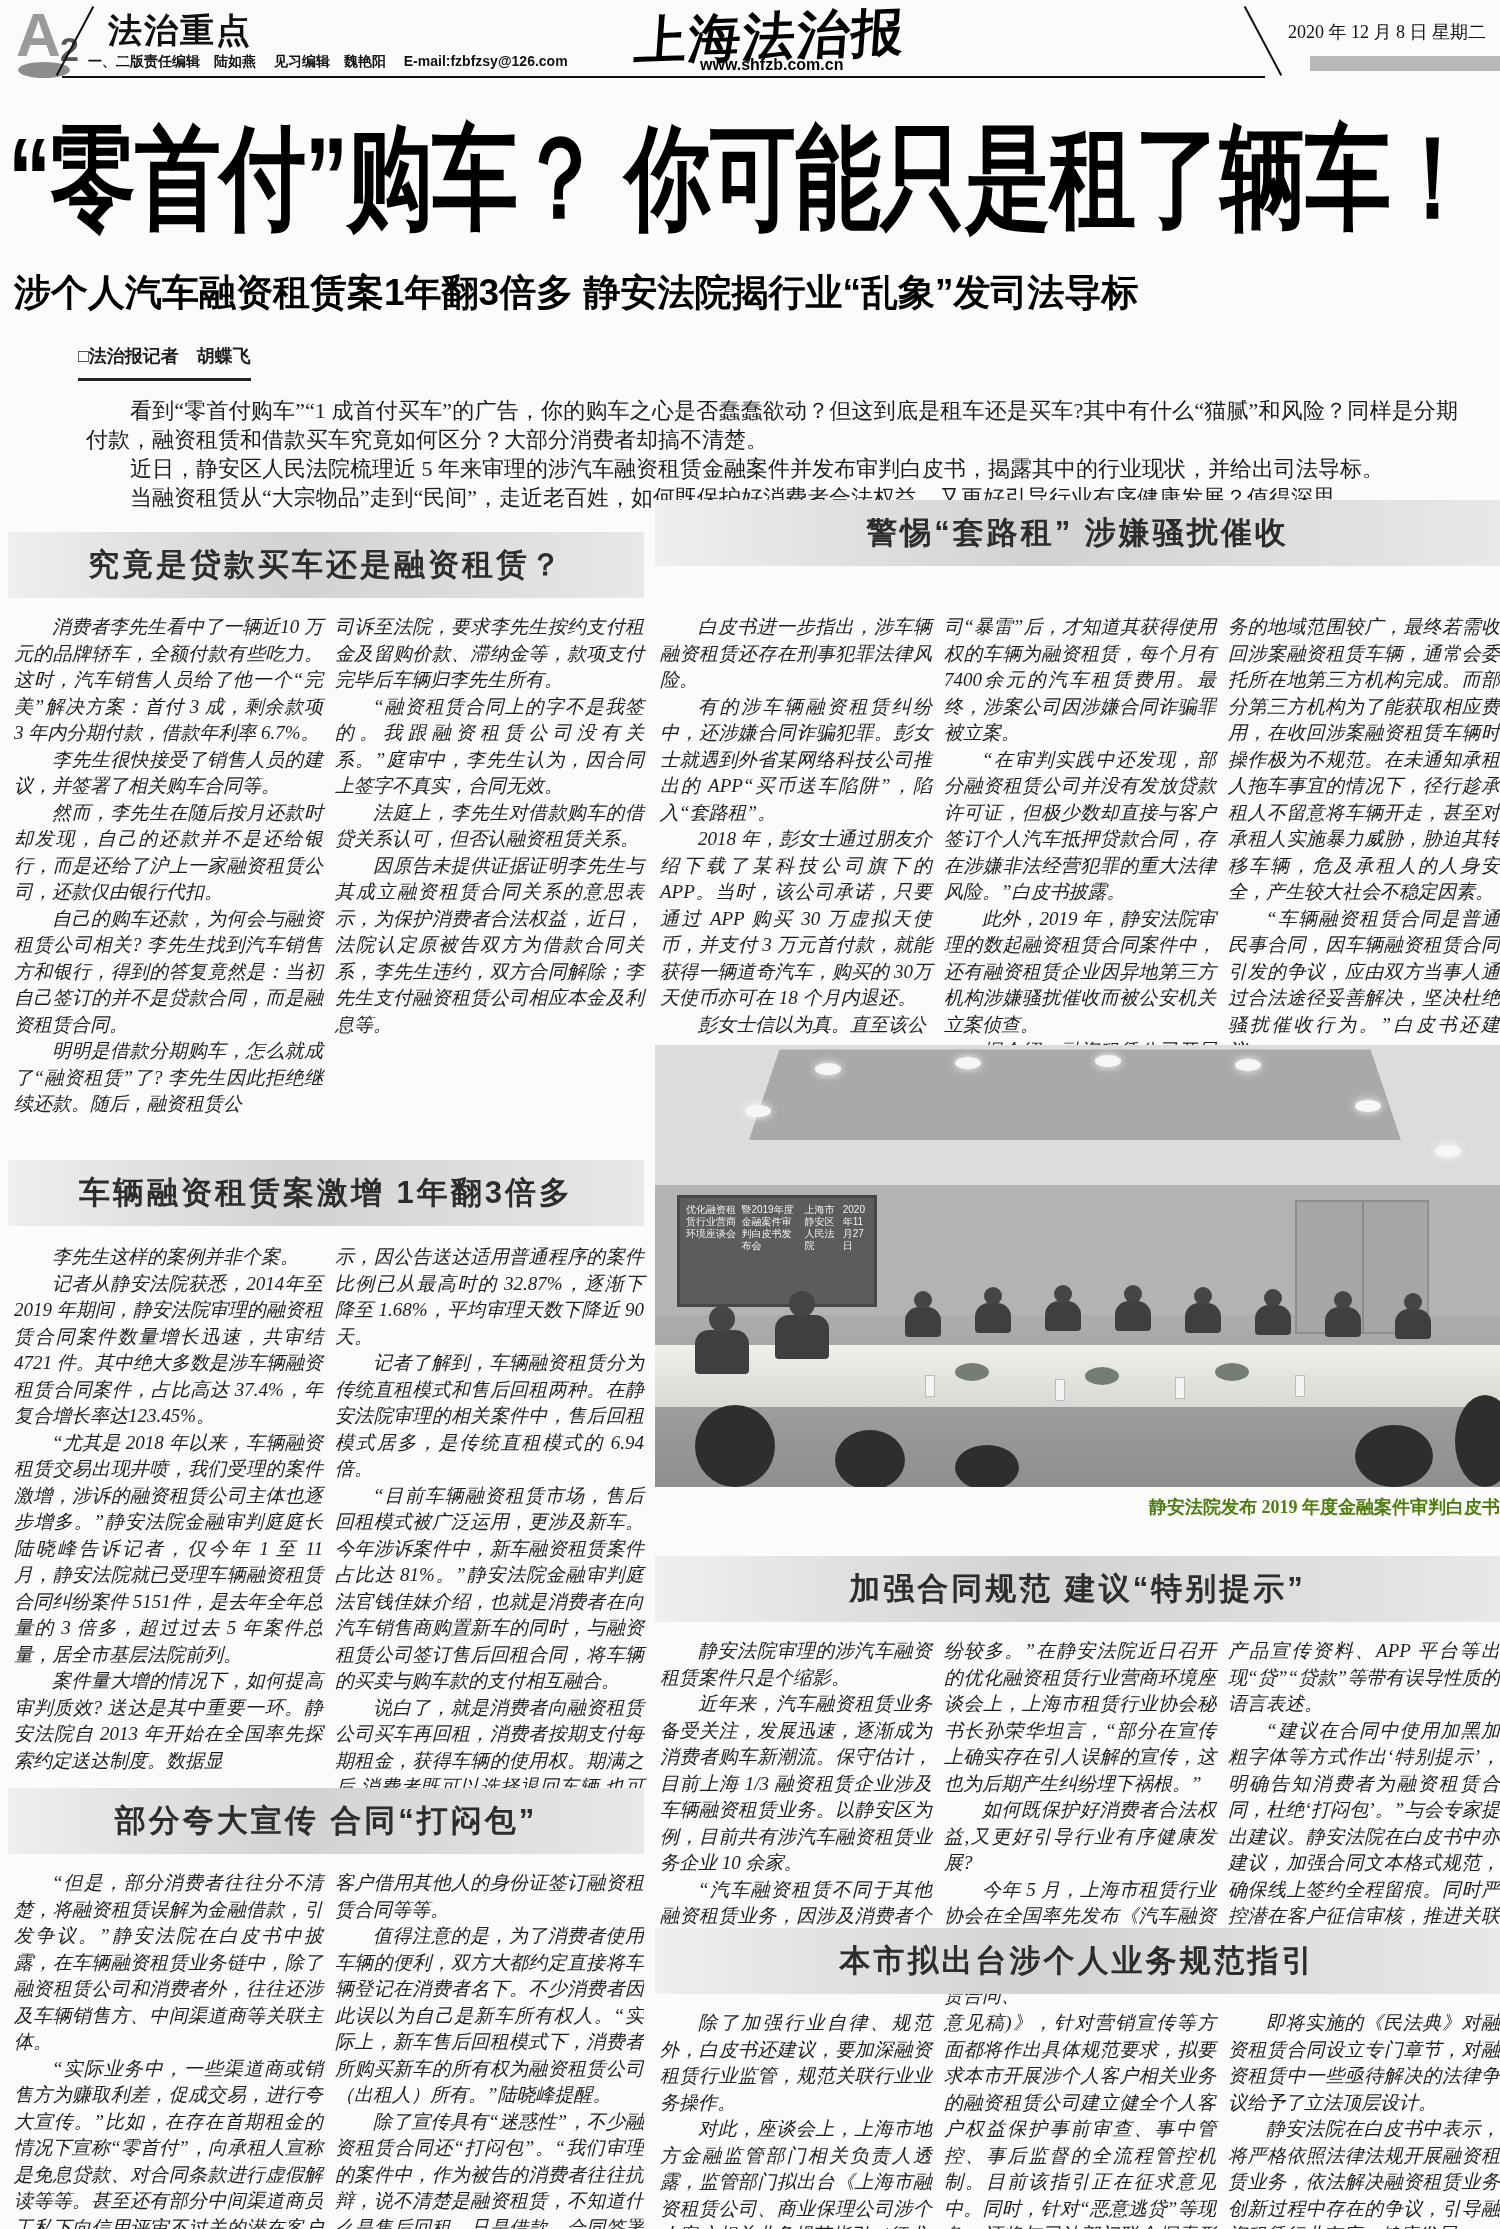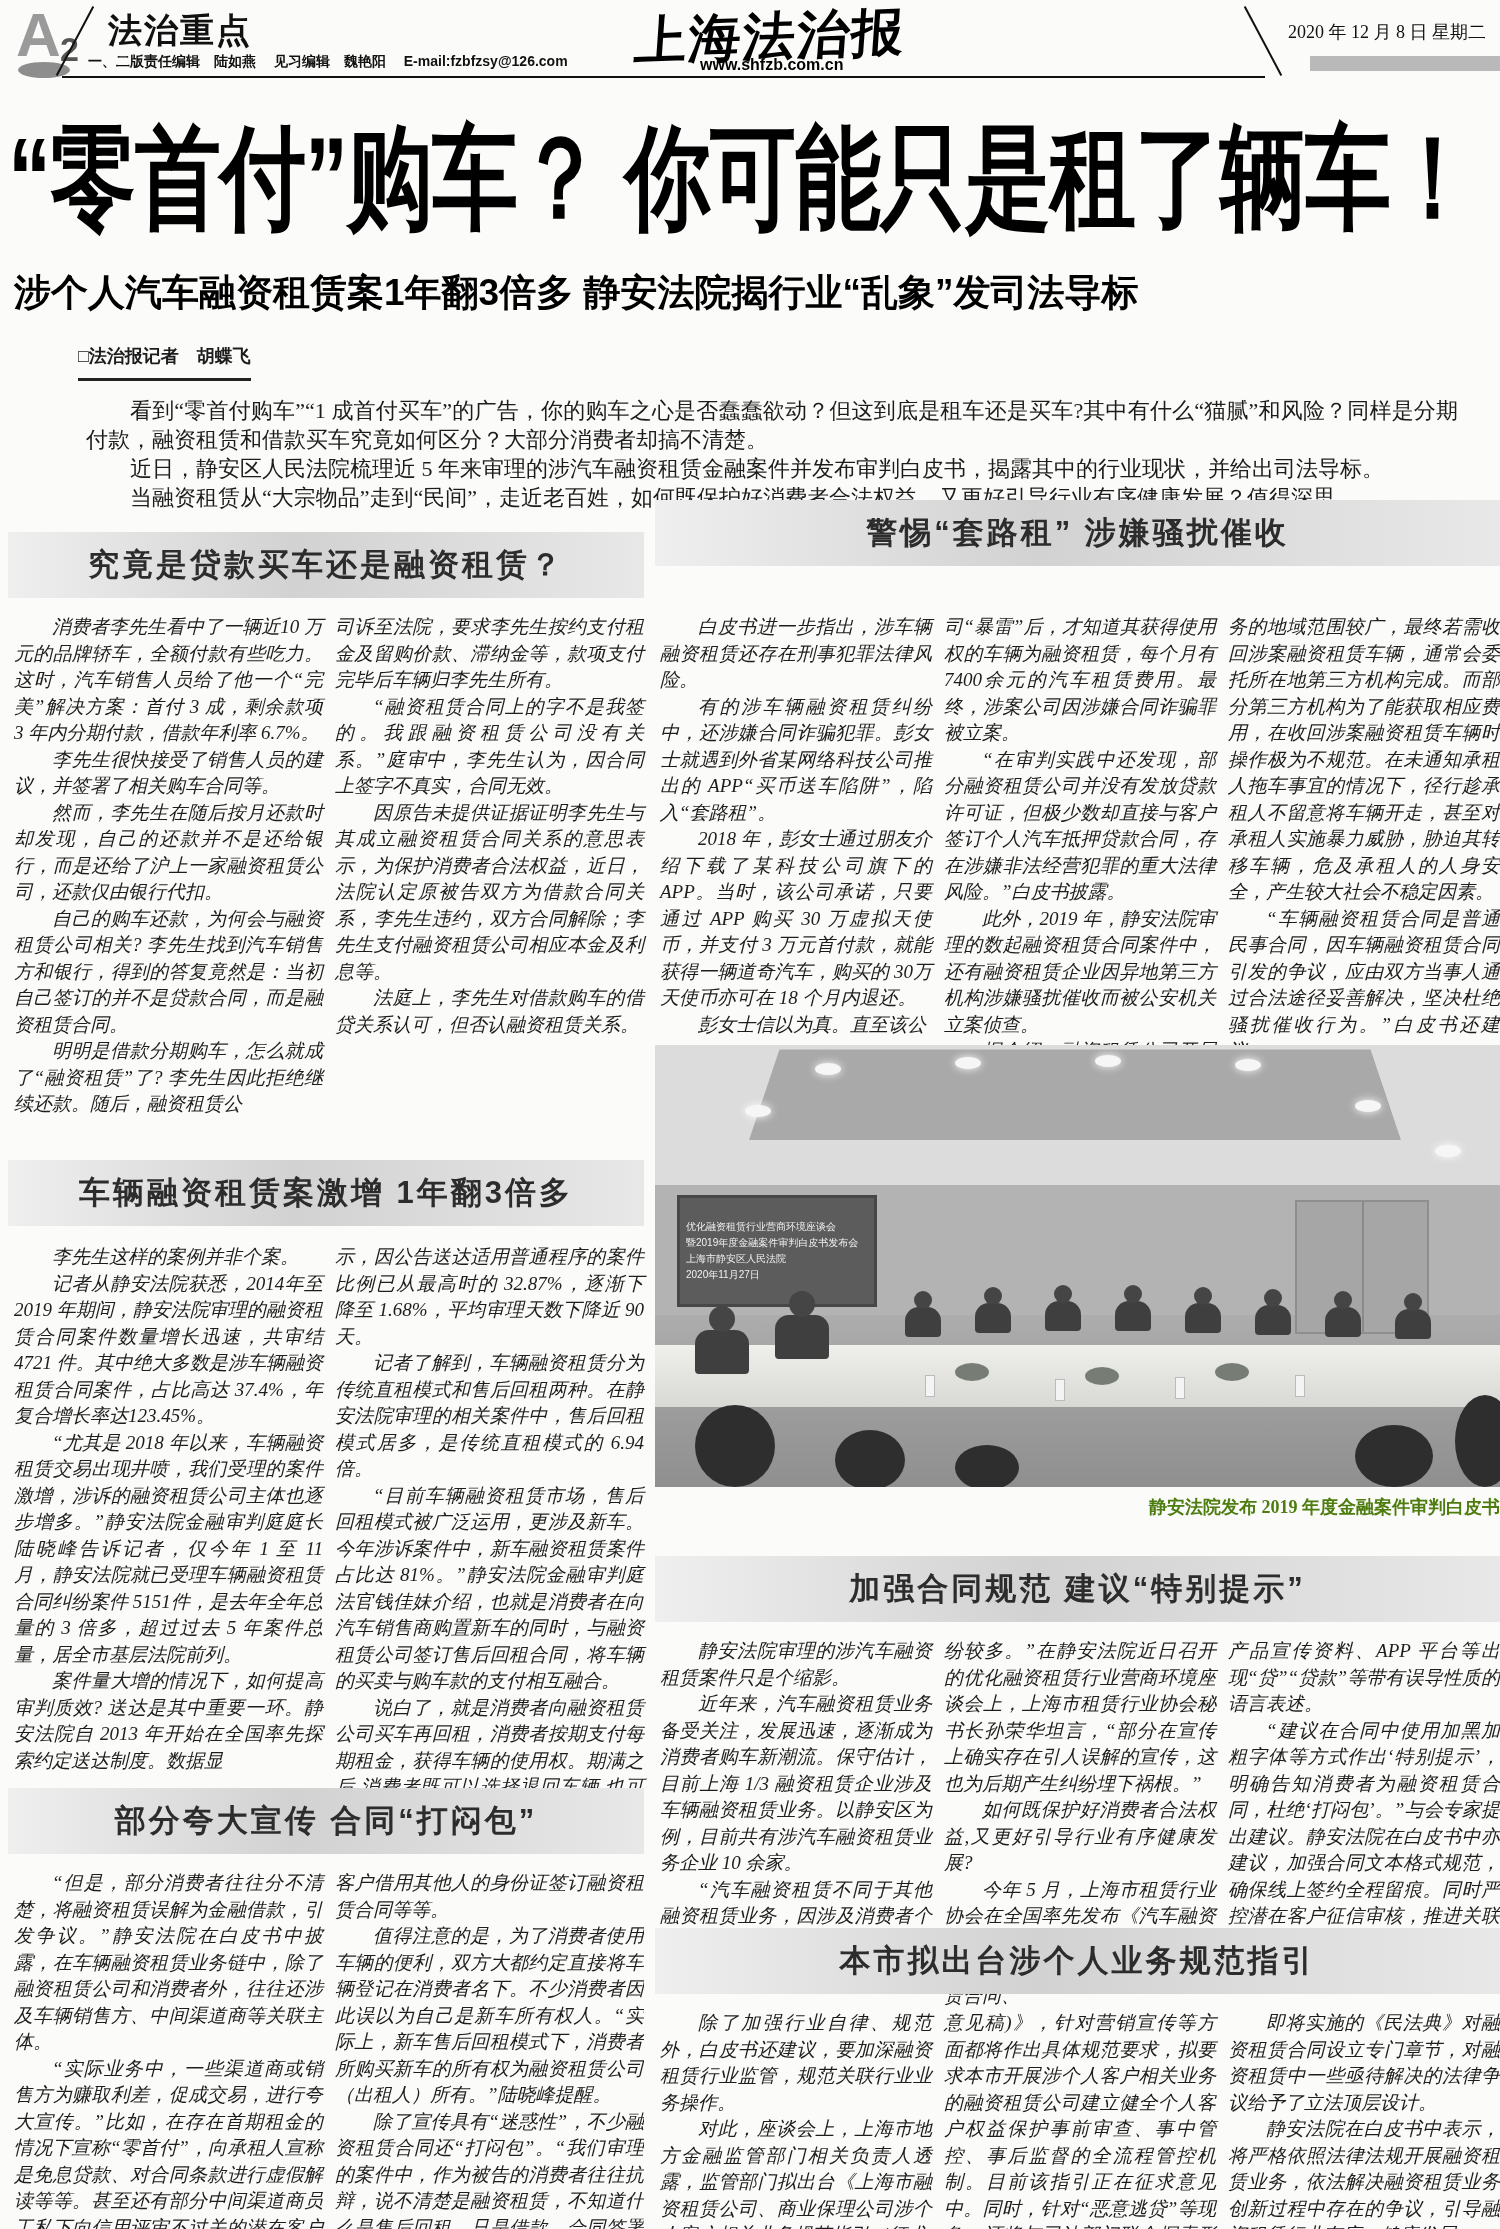--- a/index.html
+++ b/index.html
@@ -47,21 +47,21 @@
   .ncol p.cont{text-indent:0;}
   
   .photo{position:absolute;left:655px;top:1045px;width:845px;height:442px;overflow:hidden;
          background:linear-gradient(#d2d2d2 0%,#b9b9b9 45%,#8f8f8f 100%);}
   .ceiling{position:absolute;left:0;top:0;width:100%;height:150px;background:#dcdcdc;}
   .ceil-recess{position:absolute;left:110px;top:0;width:620px;height:95px;background:#a9a9a9;
                transform:perspective(300px) rotateX(18deg);}
   .ceil-light{position:absolute;width:26px;height:12px;border-radius:50%;background:#f6f6f6;box-shadow:0 0 8px #fff;}
   .wall{position:absolute;left:0;top:140px;width:100%;height:130px;background:#b3b3b3;}
   .screen{position:absolute;left:22px;top:150px;width:200px;height:112px;background:#5c5c5c;border:3px solid #474747;
-          display:flex;flex-direction:column;justify-content:center;gap:4px;padding:6px;box-sizing:border-box;}
+          display:flex;flex-direction:row;justify-content:center;gap:4px;padding:6px;box-sizing:border-box;}
   .screen div{color:#f2f2f2;font-family:"Liberation Sans",sans-serif;font-size:10px;line-height:12px;text-align:left;}
   .door{position:absolute;left:640px;top:155px;width:130px;height:130px;background:#a6a6a6;border:2px solid #8e8e8e;}
   .door:after{content:"";position:absolute;left:50%;top:0;width:2px;height:100%;background:#8a8a8a;}
   .conf-table{position:absolute;left:-20px;top:295px;width:890px;height:70px;background:linear-gradient(#efefec,#d8d8d4);
               transform:perspective(500px) rotateX(28deg);}
   .person{position:absolute;width:36px;height:30px;background:#3f3f3f;border-radius:14px 14px 4px 4px;}
   .person:before{content:"";position:absolute;left:9px;top:-16px;width:18px;height:18px;border-radius:50%;background:#454545;}
   .person.big{width:54px;height:44px;}
   .person.big:before{left:14px;top:-24px;width:26px;height:26px;}
   .fg-head{position:absolute;border-radius:50%;background:#2e2e2e;}
@@ -106,22 +106,22 @@
       <div class="ncol">
         <p>消费者李先生看中了一辆近10 万元的品牌轿车，全额付款有些吃力。这时，汽车销售人员给了他一个“完美”解决方案：首付 3 成，剩余款项 3 年内分期付款，借款年利率 6.7%。</p>
         <p>李先生很快接受了销售人员的建议，并签署了相关购车合同等。</p>
         <p>然而，李先生在随后按月还款时却发现，自己的还款并不是还给银行，而是还给了沪上一家融资租赁公司，还款仅由银行代扣。</p>
         <p>自己的购车还款，为何会与融资租赁公司相关? 李先生找到汽车销售方和银行，得到的答复竟然是：当初自己签订的并不是贷款合同，而是融资租赁合同。</p>
         <p>明明是借款分期购车，怎么就成了“融资租赁”了? 李先生因此拒绝继续还款。随后，融资租赁公</p>
       </div>
       <div class="ncol">
         <p class="cont">司诉至法院，要求李先生按约支付租金及留购价款、滞纳金等，款项支付完毕后车辆归李先生所有。</p>
         <p>“融资租赁合同上的字不是我签的。我跟融资租赁公司没有关系。”庭审中，李先生认为，因合同上签字不真实，合同无效。</p>
+        <p>法庭上，李先生对借款购车的借贷关系认可，但否认融资租赁关系。</p>
         <p>因原告未提供证据证明李先生与其成立融资租赁合同关系的意思表示，为保护消费者合法权益，近日，法院认定原被告双方为借款合同关系，李先生违约，双方合同解除；李先生支付融资租赁公司相应本金及利息等。</p>
-        <p>法庭上，李先生对借款购车的借贷关系认可，但否认融资租赁关系。</p>
       </div>
     </div>
 
   <div class="sec-bar" style="left:8px;top:1160px;width:636px;">
     <span>车辆融资租赁案激增  1年翻3倍多</span>
   </div>
   <div class="col-row" style="left:14px;top:1244px;width:630px;height:532px;">
       <div class="ncol">
         <p>李先生这样的案例并非个案。</p>
         <p>记者从静安法院获悉，2014年至 2019 年期间，静安法院审理的融资租赁合同案件数量增长迅速，共审结 4721 件。其中绝大多数是涉车辆融资租赁合同案件，占比高达 37.4%，年复合增长率达123.45%。</p>

